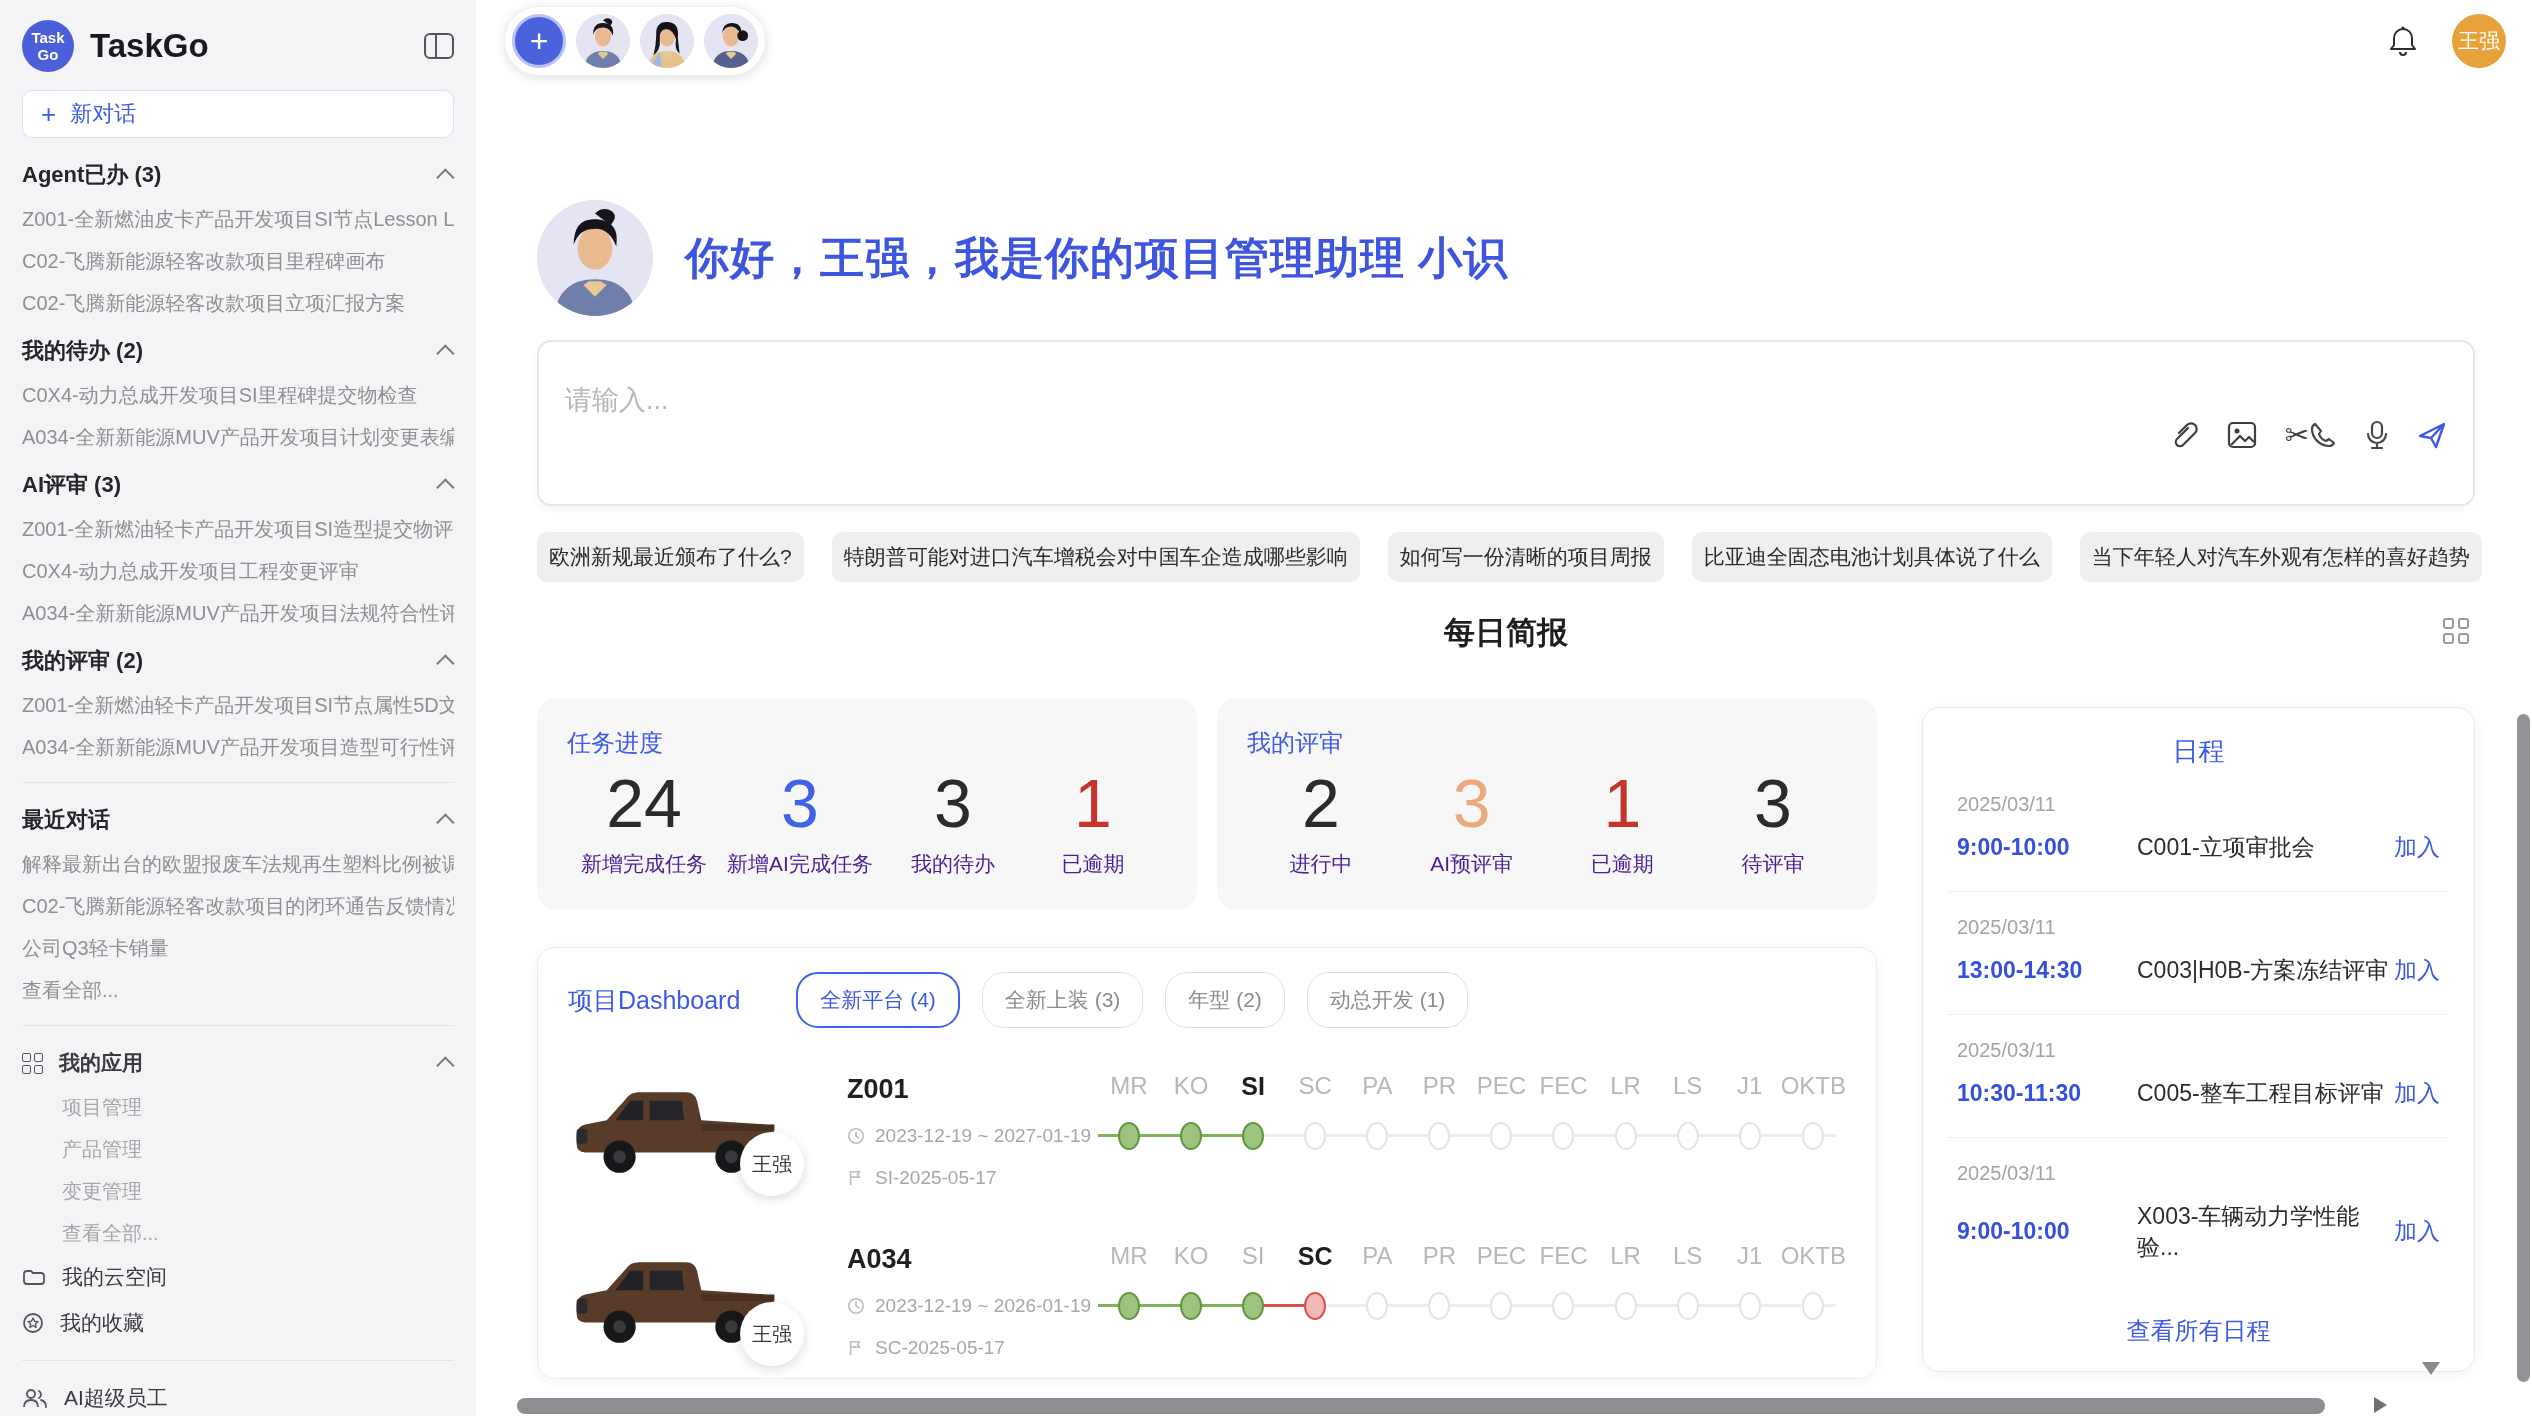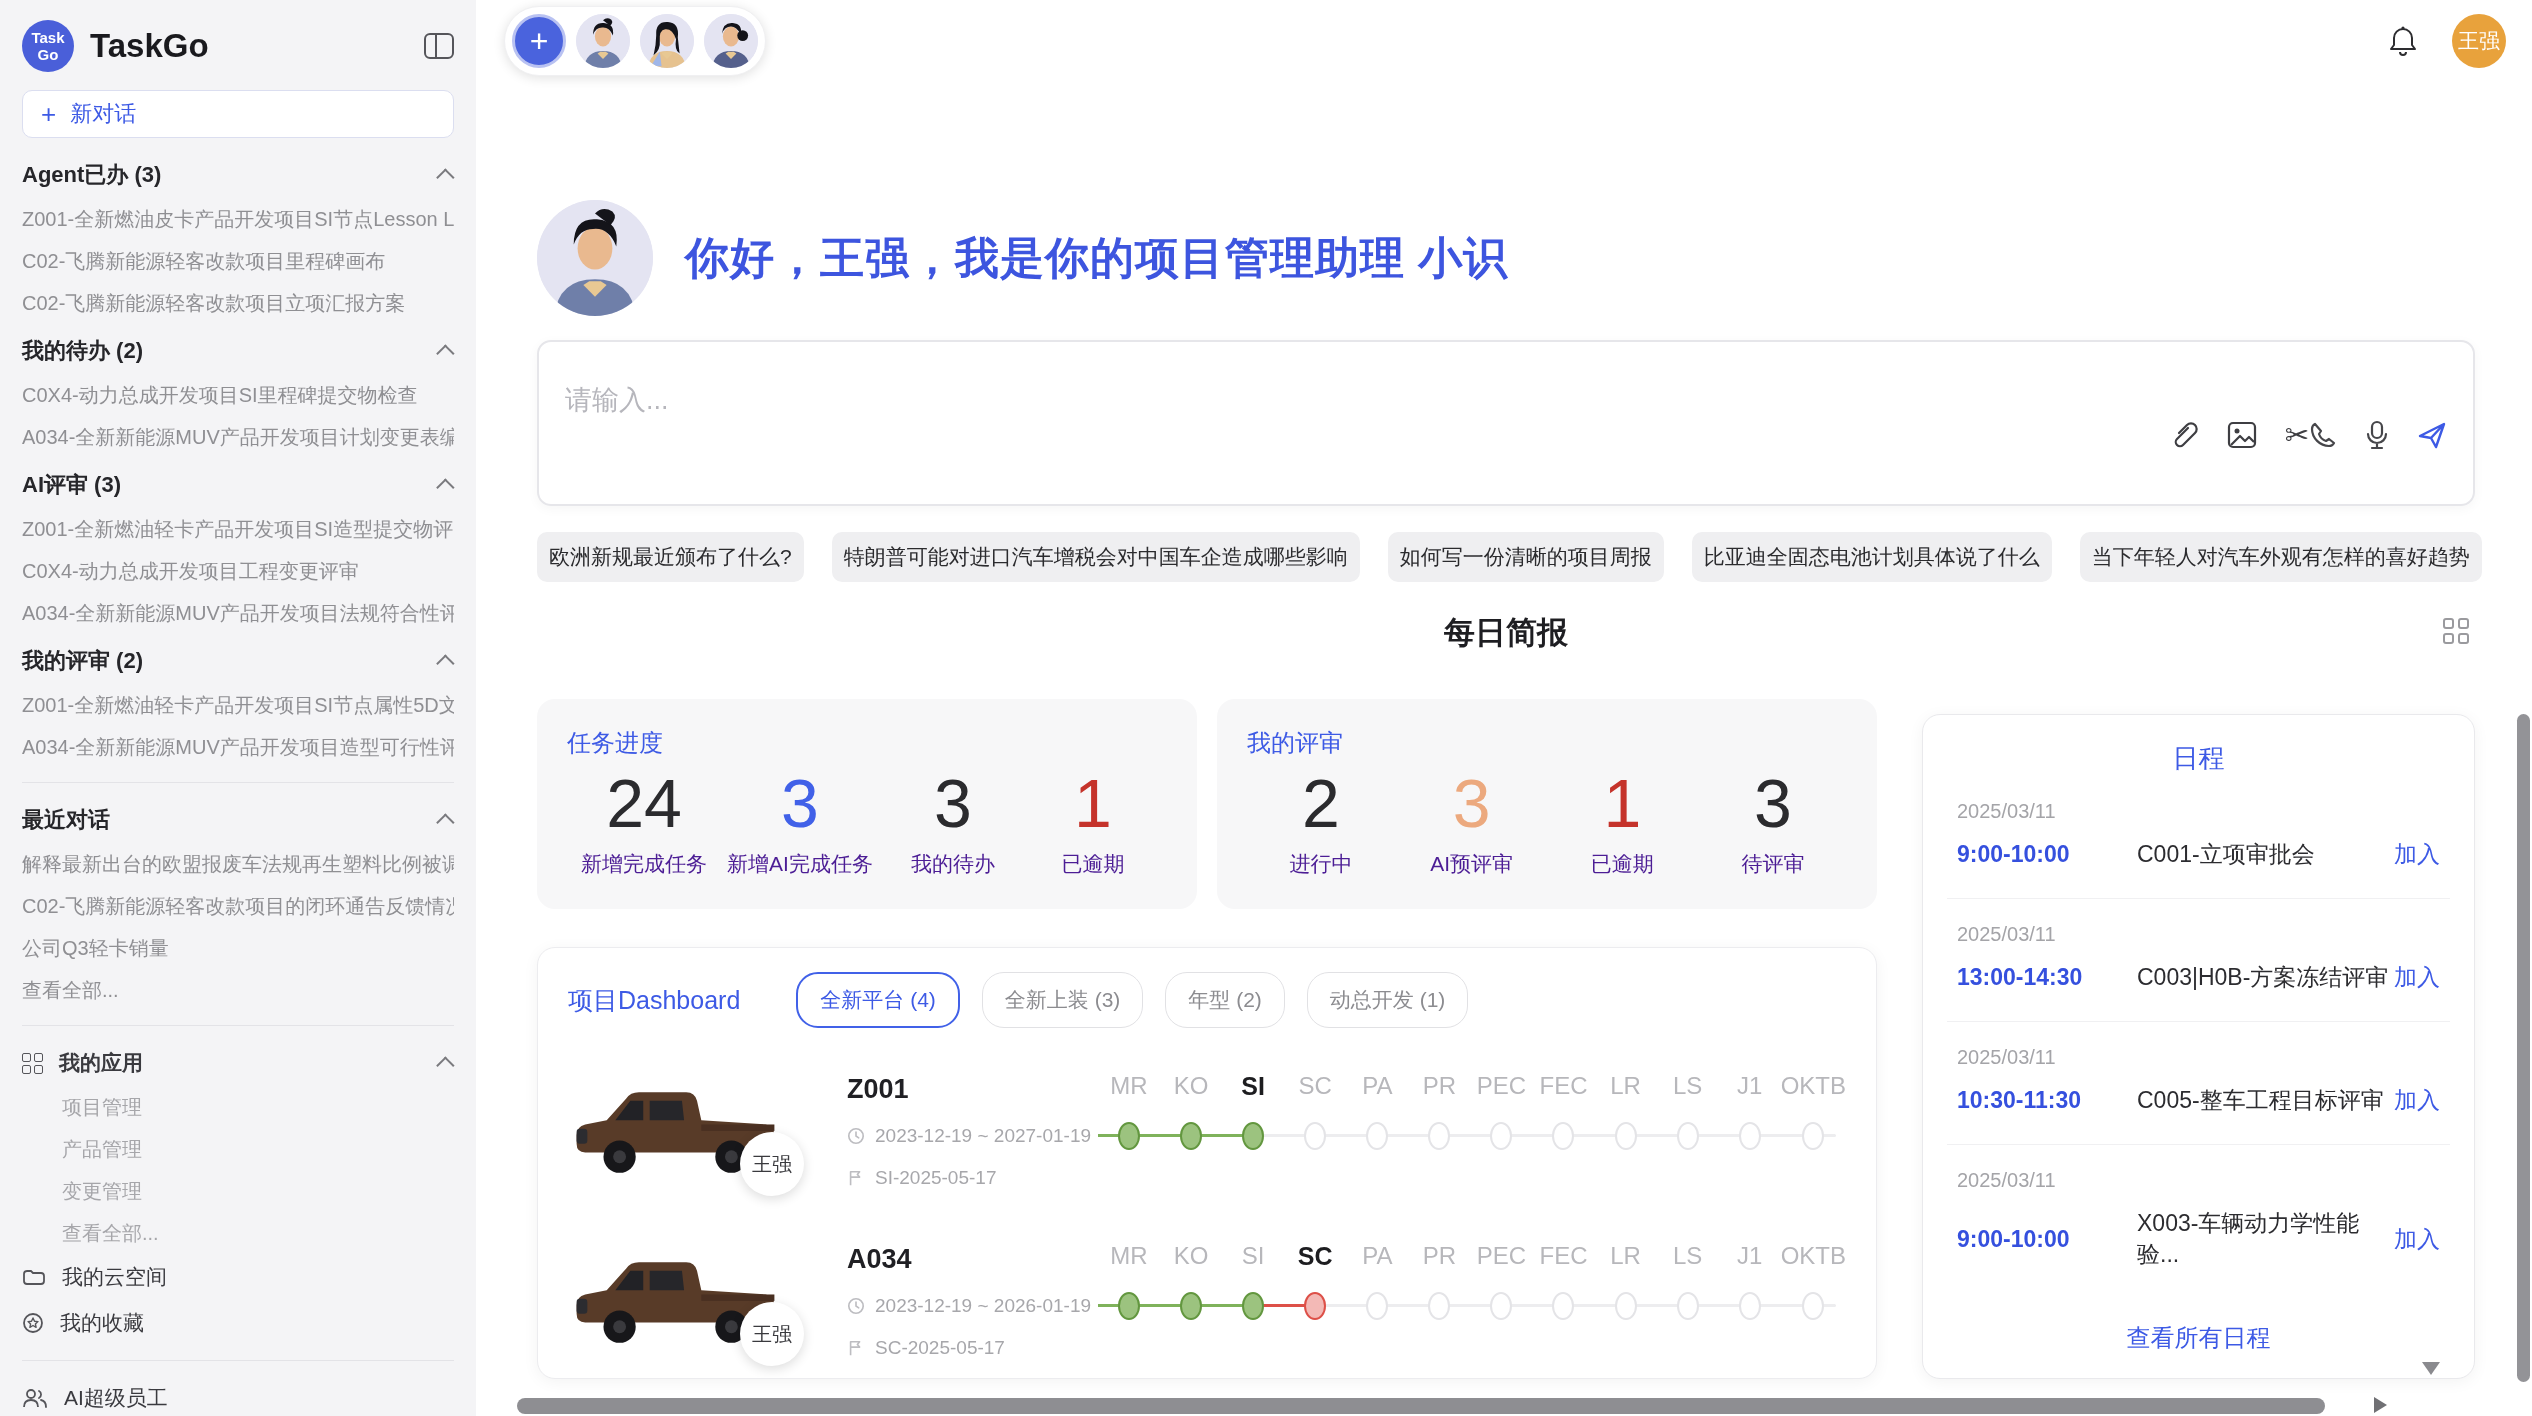--- a/index.html
+++ b/index.html
@@ -50,21 +50,21 @@
   .scissors { font-size:29px; color:#3e3e42; }
 
   .chips { display:flex; gap:28px; margin-top:26px; }
   .chip { background:#EFEFF1; border-radius:10px; height:50px; display:flex; align-items:center; padding:0 12px; font-size:21px; color:#2b2b2e; white-space:nowrap; cursor:pointer; }
 
   .brief-head { position:relative; margin-top:28px; height:46px; display:flex; align-items:center; justify-content:center; }
   .brief-title { font-size:31px; font-weight:800; color:#1e1e22; }
   .brief-grid { position:absolute; right:6px; top:8px; display:grid; grid-template-columns:11px 11px; grid-gap:4px; cursor:pointer; }
   .brief-grid i { width:11px; height:11px; border:2px solid #9a9a9e; border-radius:3px; display:block; }
 
-  .columns { display:flex; gap:45px; margin-top:43px; align-items:flex-end; }
+  .columns { display:flex; gap:45px; margin-top:43px; align-items:center; }
   .col-left { width:1340px; flex:none; }
   .col-right { flex:1; }
 
   .stats-row { display:flex; gap:20px; }
   .stat-card { flex:1; background:#F7F7F8; border-radius:18px; height:210px; padding:28px 30px; }
   .stat-title { color:#3D5AE5; font-size:24px; }
   .stat-grid { display:flex; justify-content:space-between; padding:0 14px; margin-top:2px;gap:12px; }
   .stat { display:flex; flex-direction:column; align-items:center; min-width:120px; }
   .stat-num { font-size:68px; line-height:1.25; font-weight:500; }
   .c-dark { color:#2b2b2e; } .c-blue { color:#4161E8; } .c-red { color:#C5332B; } .c-orange { color:#ECA97E; }

